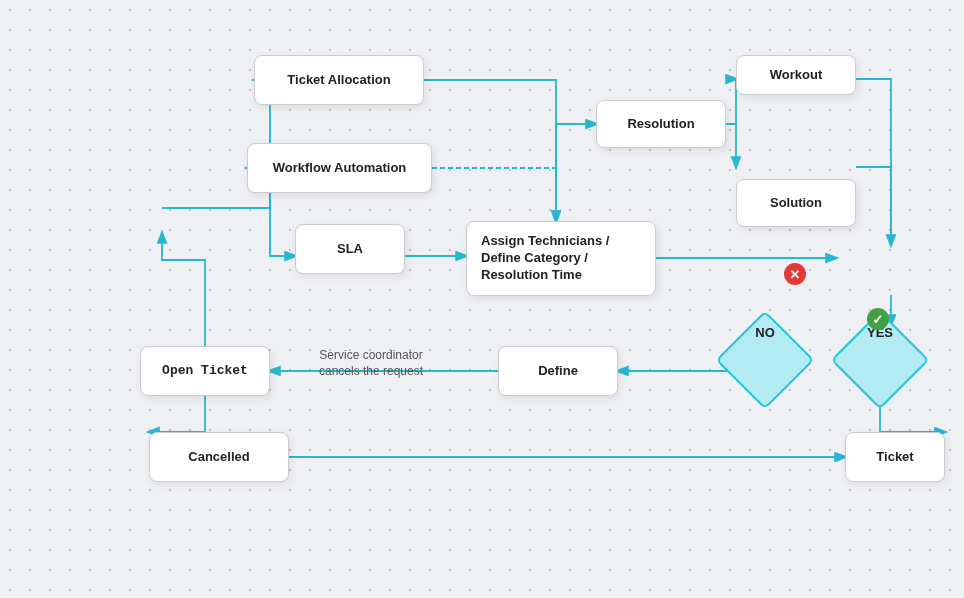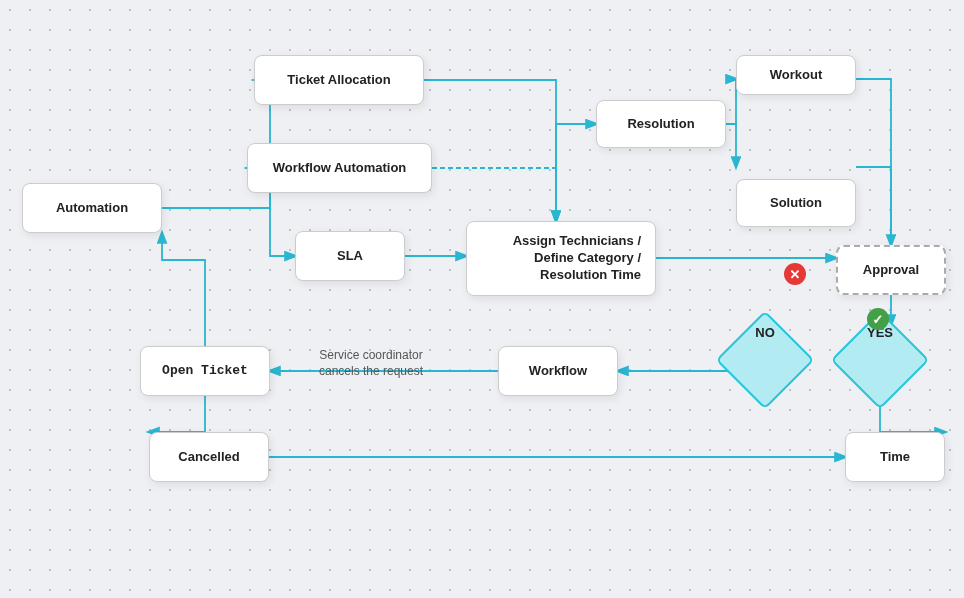--- a/index.html
+++ b/index.html
@@ -19,21 +19,21 @@
       background-size: 20px 20px;
     }
     .node {
       position: absolute;
       background: #fff;
       border: 1.5px solid #ccc;
       border-radius: 8px;
       display: flex;
       align-items: center;
       justify-content: center;
-      text-align: right;
+      text-align: left;
       font-size: 13px;
       font-weight: 600;
       color: #222;
       padding: 8px 14px;
       box-shadow: 2px 3px 8px rgba(0,0,0,0.08);
       line-height: 1.3;
     }
     .diamond {
       position: absolute;
       display: flex;
@@ -148,70 +148,64 @@
 
     <path d="M205,396 L205,432 L149,432" fill="none" stroke="#29b6d0" stroke-width="1.8" marker-end="url(#arr)"></path>
 
     <defs>
       <marker id="arr" markerWidth="8" markerHeight="8" refX="6" refY="3" orient="auto">
         <path d="M0,0 L0,6 L8,3 z" fill="#29b6d0"></path>
       </marker>
     </defs>
   </svg>
 
-  <div class="node" style="left:22px;top:183px;width:140px;height:50px;">
-    <span>Automation</span>
-  </div>
 
   <div class="node" style="left:254px;top:55px;width:170px;height:50px;">
     <span>Ticket Allocation</span>
   </div>
 
   <div class="node" style="left:247px;top:143px;width:185px;height:50px;">
     <span>Workflow Automation</span>
   </div>
 
-  <div class="node" style="left:295px;top:231px;width:110px;height:50px;">
+  <div class="node" style="left:295px;top:224px;width:110px;height:50px;">
     <span>SLA</span>
   </div>
 
   <div class="node" style="left:466px;top:221px;width:190px;height:75px;">
     <span>Assign Technicians / Define Category / Resolution Time</span>
   </div>
 
   <div class="node" style="left:596px;top:100px;width:130px;height:48px;">
     <span>Resolution</span>
   </div>
 
   <div class="node" style="left:736px;top:55px;width:120px;height:40px;">
     <span>Workout</span>
   </div>
 
   <div class="node" style="left:736px;top:143px;width:120px;height:48px;margin-top:36px;">
     <span>Solution</span>
   </div>
 
-  <div class="node" style="left:836px;top:245px;width:110px;height:50px;border:2px dashed #aaa;">
-    <span>Approval</span>
-  </div>
 
   <div class="node" style="left:498px;top:346px;width:120px;height:50px;">
-    <span>Workflow</span>
+    <span>Define</span>
   </div>
 
   <div class="node" style="left:140px;top:346px;width:130px;height:50px;font-family:Liberation Mono, monospace;">
     <span>Open Ticket</span>
   </div>
 
-  <div class="node" style="left:149px;top:432px;width:120px;height:50px;">
+  <div class="node" style="left:149px;top:432px;width:140px;height:50px;">
     <span>Cancelled</span>
   </div>
 
   <div class="node" style="left:845px;top:432px;width:100px;height:50px;">
-    <span>Time</span>
+    <span>Ticket</span>
   </div>
 
   <div class="diamond" style="left:730px;top:325px;width:70px;height:70px;">
     <div class="diamond-inner" style="background:#b2ebf2;border:2px solid #26c6da;"></div>
     <span class="diamond-label">NO</span>
   </div>
 
   <div class="diamond" style="left:845px;top:325px;width:70px;height:70px;">
     <div class="diamond-inner" style="background:#b2ebf2;border:2px solid #26c6da;"></div>
     <span class="diamond-label">YES</span>

